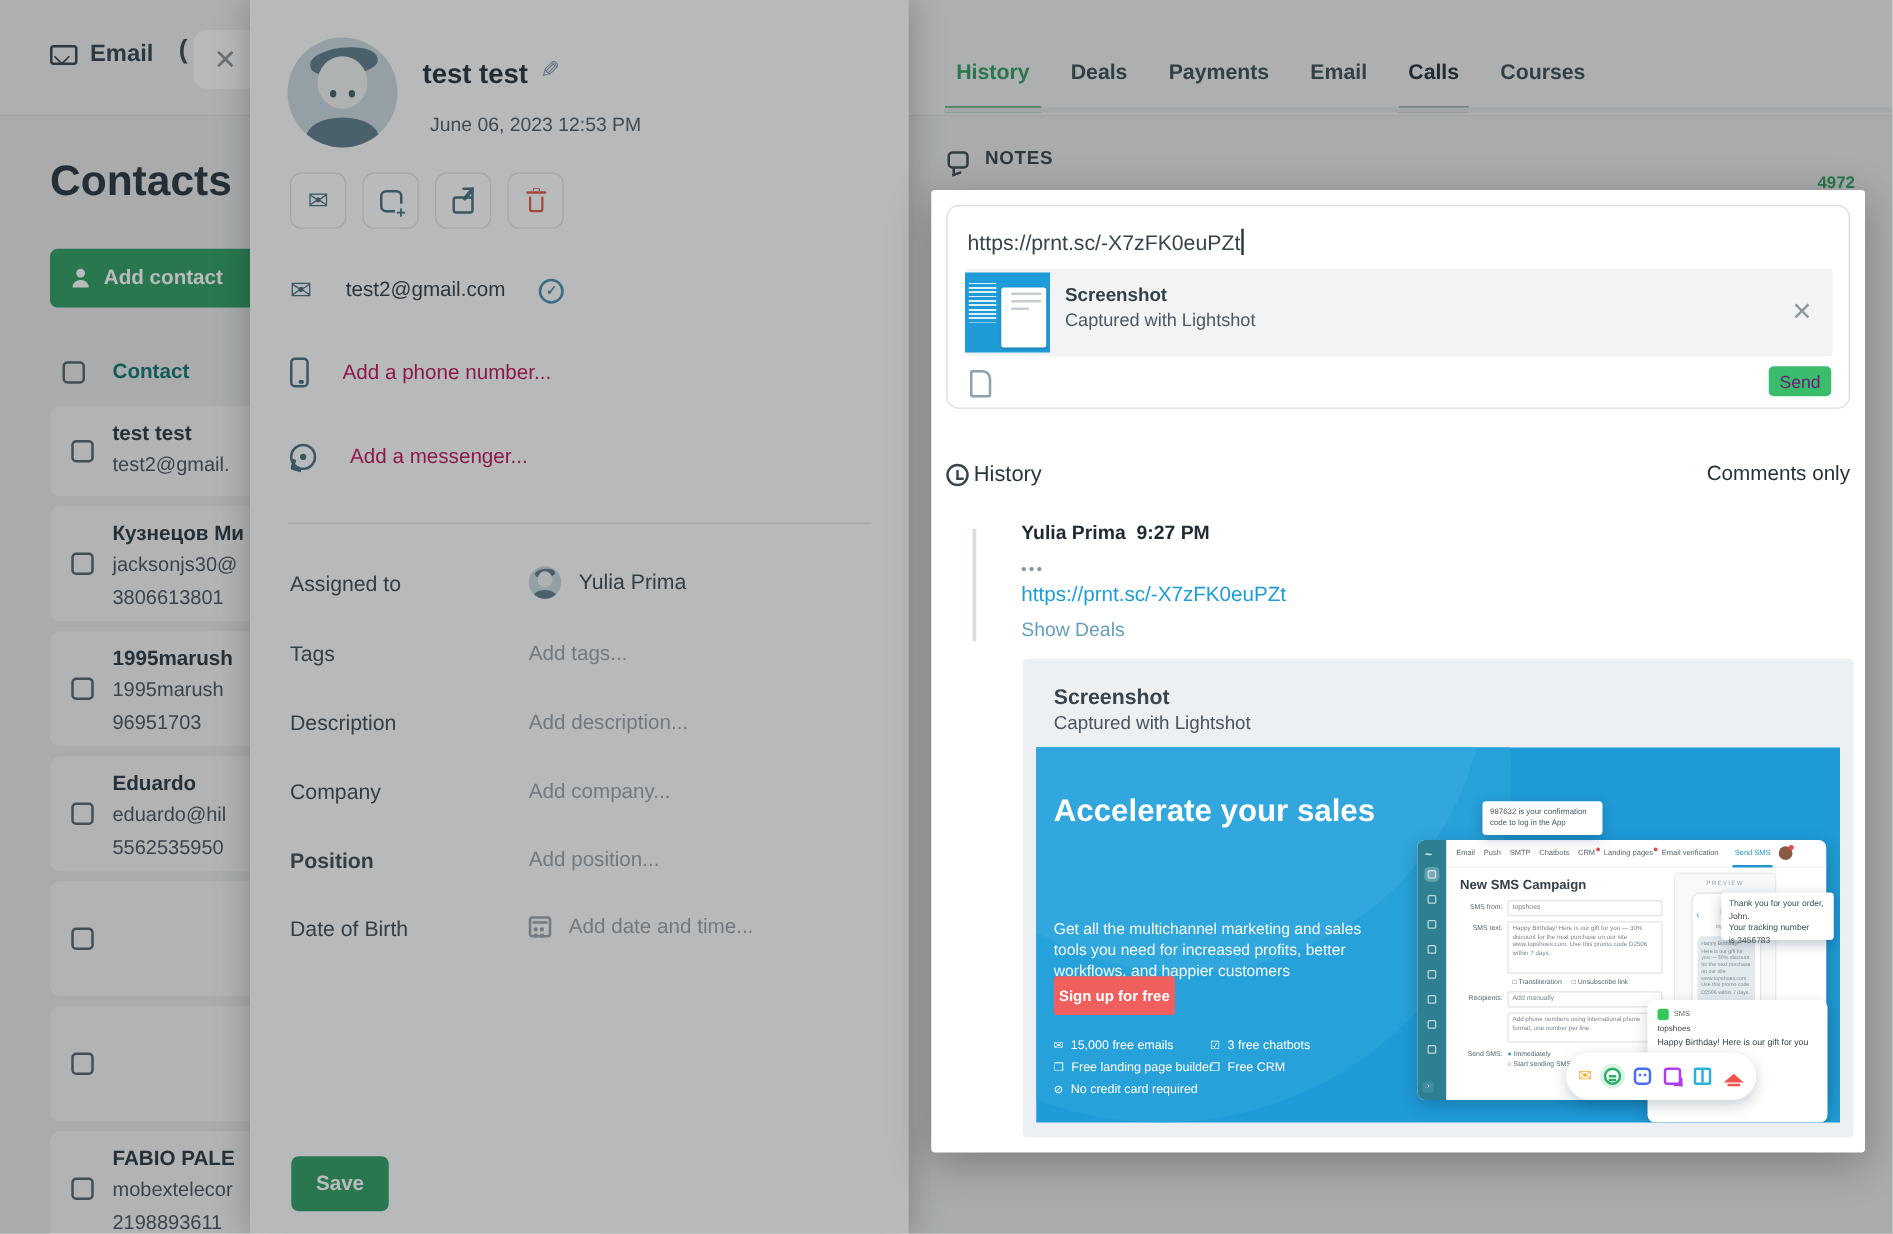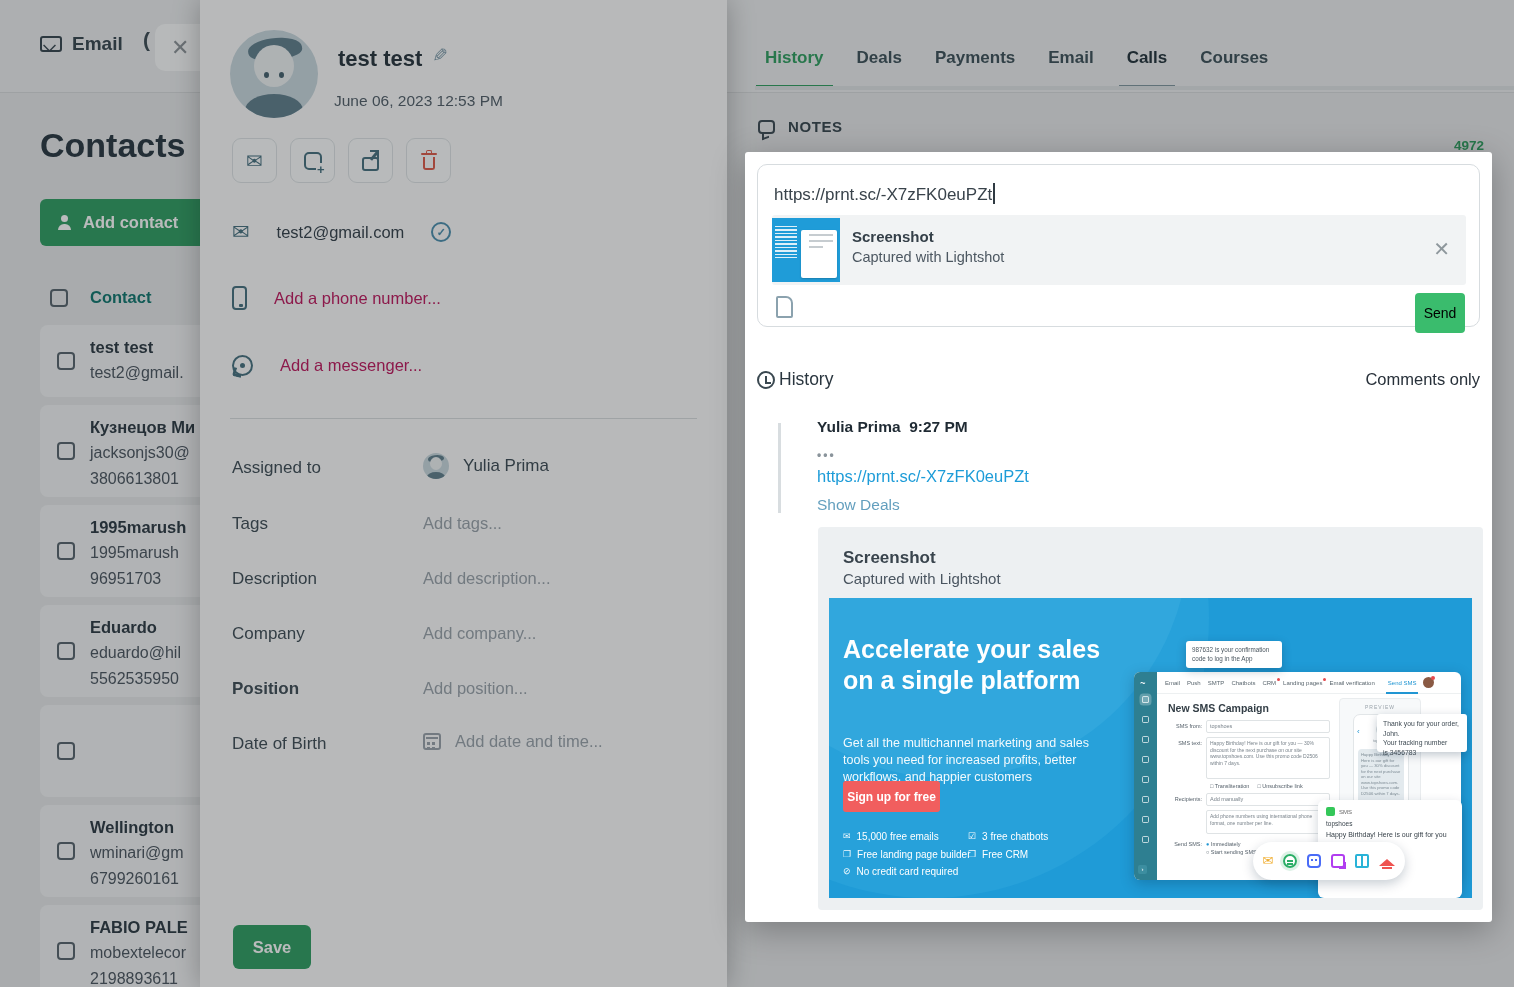--- a/index.html
+++ b/index.html
@@ -28,41 +28,41 @@
   .rtxt .nm { font-weight:bold; color:#2b3942; font-size:16.5px; }
 
   
   .tabs { position:absolute; left:765px; top:48px; display:flex; gap:33px; font-size:17px; font-weight:bold; color:#3c5058; }
   .tab { position:relative; padding-bottom:18px; }
   .tab.active { color:#2f9e5f; }
   .tab.active::after { content:""; position:absolute; left:-9px; right:-9px; bottom:-4px; height:5px; background:#2f9e5f; }
   .tab.secondary { color:#22323a; }
   .tab.secondary::after { content:""; position:absolute; left:-8px; right:-8px; bottom:-4px; height:5px; background:#7f969e; }
   .tabtrack { position:absolute; left:755px; top:86px; width:759px; height:4px; background:#dfe3e4; }
-  .notes-row { position:absolute; left:758px; top:118px; display:flex; align-items:center; gap:13px; color:#36454d; }
+  .notes-row { position:absolute; left:758px; top:118px; display:flex; align-items:flex-end; gap:13px; color:#36454d; }
   .nt-ic { width:17px; height:14px; border:2px solid #3b4a52; border-radius:4px; position:relative; }
   .nt-ic::after { content:""; position:absolute; left:2px; bottom:-7px; width:5px; height:5px; border-left:2px solid #3b4a52; border-bottom:2px solid #3b4a52; transform:skewY(-20deg); }
   .notes-lbl { font-size:15px; font-weight:bold; letter-spacing:.6px; }
   .notes-count { position:absolute; right:30px; top:138px; font-size:13.5px; font-weight:600; color:#2f9e5f; }
 
   
   .panel { position:absolute; left:200px; top:0; width:527px; height:987px; background:#fcfdfd; z-index:10; box-shadow:0 0 26px rgba(0,0,0,.28); }
   .avatar { position:relative; border-radius:50%; background:#c9d8de; overflow:hidden; }
   .avatar .fc { position:absolute; background:#eef2f3; border-radius:50%; }
   .avatar .hr { position:absolute; background:#5f7e8c; border-radius:50% 60% 40% 50%; }
   .avatar .sh { position:absolute; background:#5f7e8c; border-radius:50% 50% 0 0; }
   .avatar .ey { position:absolute; background:#44606d; border-radius:50%; }
   .av-big { left:30px; top:30px; width:88px; height:88px; }
   .av-big .fc { left:24px; top:15px; width:40px; height:42px; }
   .av-big .hr { left:18px; top:8px; width:54px; height:22px; transform:rotate(-8deg); }
   .av-big .sh { left:15px; bottom:-8px; width:58px; height:32px; }
   .av-big .ey { width:5px; height:6px; top:42px; }
   .d-name { position:absolute; left:138px; top:46px; font-size:22px; font-weight:bold; color:#26333c; }
   .pencil { position:absolute; left:232px; top:44px; font-size:19px; color:#7b99a8; transform:scaleX(-1); }
-  .d-date { position:absolute; left:134px; top:92px; font-size:15.5px; color:#515e68; }
+  .d-date { position:absolute; left:144px; top:92px; font-size:15.5px; color:#515e68; }
   .act-row { position:absolute; left:32px; top:138px; display:flex; gap:13px; }
   .act-btn { width:45px; height:45px; background:#fdfefe; border:1px solid #dee3e5; border-radius:9px; display:flex; align-items:center; justify-content:center; color:#46707f; }
   .env-g { font-size:20px; }
   .pa-ic { width:18px; height:18px; border:2px solid #46707f; border-radius:5px; position:relative; }
   .pa-ic::after { content:"+"; position:absolute; right:-6px; bottom:-8px; background:#fdfefe; color:#46707f; font-weight:bold; font-size:13px; line-height:1; padding:0 1px; }
   .sh-ic { width:17px; height:14px; border:2px solid #46707f; border-radius:3px; position:relative; margin-top:7px; }
   .sh-ic::before { content:""; position:absolute; right:2px; top:-9px; width:2.5px; height:11px; background:#46707f; transform:rotate(40deg); }
   .sh-ic::after { content:""; position:absolute; right:-2px; top:-9px; width:7px; height:7px; border-top:2.5px solid #46707f; border-right:2.5px solid #46707f; }
   .tr-ic { width:16px; height:18px; position:relative; }
   .tr-ic i { position:absolute; }
@@ -103,21 +103,21 @@
   .caret { display:inline-block; width:1.5px; height:21px; background:#2f3a42; vertical-align:-4px; margin-left:1px; }
   .attach { position:absolute; left:14px; top:50px; width:694px; height:70px; background:#f1f3f4; border-radius:3px; }
   .thumb { position:absolute; left:0; top:3px; width:68px; height:64px; background:#1f9cd8; overflow:hidden; }
   .thumb .tx1 { position:absolute; left:3px; top:6px; width:22px; height:34px; background:repeating-linear-gradient(#1f9cd8 0 2px, rgba(255,255,255,.85) 2px 3.5px); }
   .thumb .win { position:absolute; right:3px; top:12px; width:36px; height:48px; background:#fff; border-radius:2px; box-shadow:0 1px 2px rgba(0,0,0,.2); }
   .thumb .win i { display:block; height:2px; background:#c6ccd0; margin:4px 4px 0 8px; }
   .att-title { position:absolute; left:80px; top:13px; font-size:15px; font-weight:bold; color:#343f48; }
   .att-sub { position:absolute; left:80px; top:34px; font-size:14.5px; color:#4c5761; }
   .att-x { position:absolute; right:16px; top:22px; font-size:20px; color:#8e979c; }
   .doc-ic { position:absolute; left:18px; top:131px; width:17px; height:22px; border:2px solid #8ba2ae; border-radius:2px 7px 2px 2px; }
-  .send-btn { position:absolute; right:14px; top:128px; width:50px; height:40px; background:#3abc6d; border-radius:4px; color:#000000; font-size:14px; display:flex; align-items:center; justify-content:center; }
+  .send-btn { position:absolute; right:14px; top:128px; width:50px; height:24px; background:#3abc6d; border-radius:4px; color:#701a75; font-size:14px; display:flex; align-items:center; justify-content:center; }
   .h-row { position:absolute; left:12px; top:217px; width:723px; }
   .ck-ic { position:absolute; left:0; top:2px; width:18px; height:18px; border:2px solid #3a4850; border-radius:50%; }
   .ck-ic::after { content:""; position:absolute; left:6px; top:3px; width:4px; height:6px; border-left:2px solid #3a4850; border-bottom:2px solid #3a4850; }
   .h-title { position:absolute; left:22px; top:0; font-size:17.5px; font-weight:500; color:#2a363f; }
   .h-filter { position:absolute; right:0; top:1px; font-size:16.5px; color:#28313a; }
   .vline { position:absolute; left:33px; top:271px; width:2.5px; height:90px; background:#d8dde0; }
   .e-author { position:absolute; left:72px; top:266px; font-size:15.5px; font-weight:bold; color:#1f2a33; }
   .e-dots { position:absolute; left:72px; top:296px; font-size:12px; font-weight:bold; letter-spacing:2px; color:#8a949b; }
   .e-link { position:absolute; left:72px; top:315px; font-size:16.5px; color:#1d9cd8; }
   .e-more { position:absolute; left:72px; top:344px; font-size:15.5px; color:#639fbe; }
@@ -241,25 +241,20 @@
       <div class="nm">Eduardo</div>
       <div>eduardo@hil</div>
       <div>5562535950</div>
     </div>
   </div>
   <div class="row" style="top:705px;height:92px;">
     <span class="cb"></span>
   </div>
   <div class="row" style="top:805px;height:92px;">
     <span class="cb"></span>
-    <div class="rtxt">
-      <div class="nm">Wellington</div>
-      <div>wminari@gm</div>
-      <div>6799260161</div>
-    </div>
   </div>
   <div class="row" style="top:905px;height:92px;">
     <span class="cb"></span>
     <div class="rtxt">
       <div class="nm">FABIO PALE</div>
       <div>mobextelecor</div>
       <div>2198893611</div>
     </div>
   </div>
 
@@ -406,21 +401,20 @@
   <div class="shot-card">
     <div class="sc-title">Screenshot</div>
     <div class="sc-sub">Captured with Lightshot</div>
 
     <div class="promo">
       <div class="arc1"></div>
       <div class="arc2"></div>
 
       <div class="p-head">
         <div>Accelerate your sales</div>
-        <div>on a single platform</div>
       </div>
       <div class="p-para">Get all the multichannel marketing and sales tools you need for increased profits, better workflows, and happier customers</div>
       <div class="p-cta">Sign up for free</div>
 
       <div class="feat f1">
         <div>
             <span class="fic">✉</span>
             <span>15,000 free emails</span>
           </div>
         <div>

